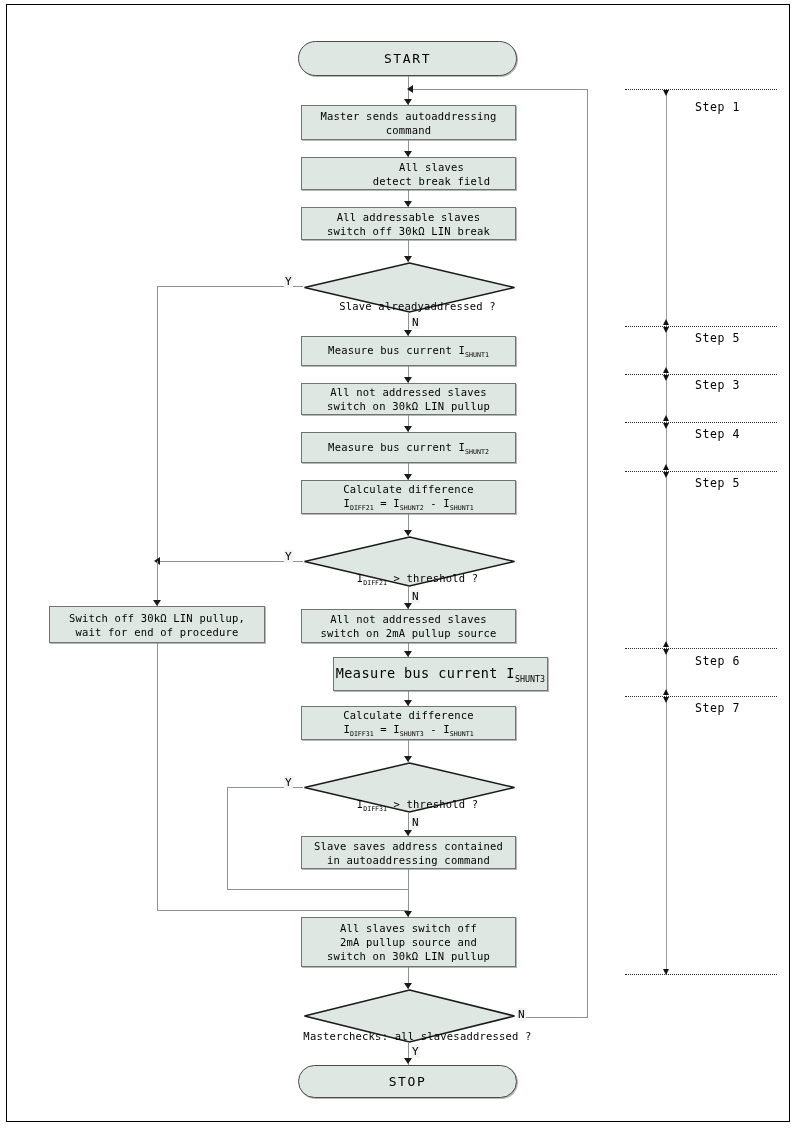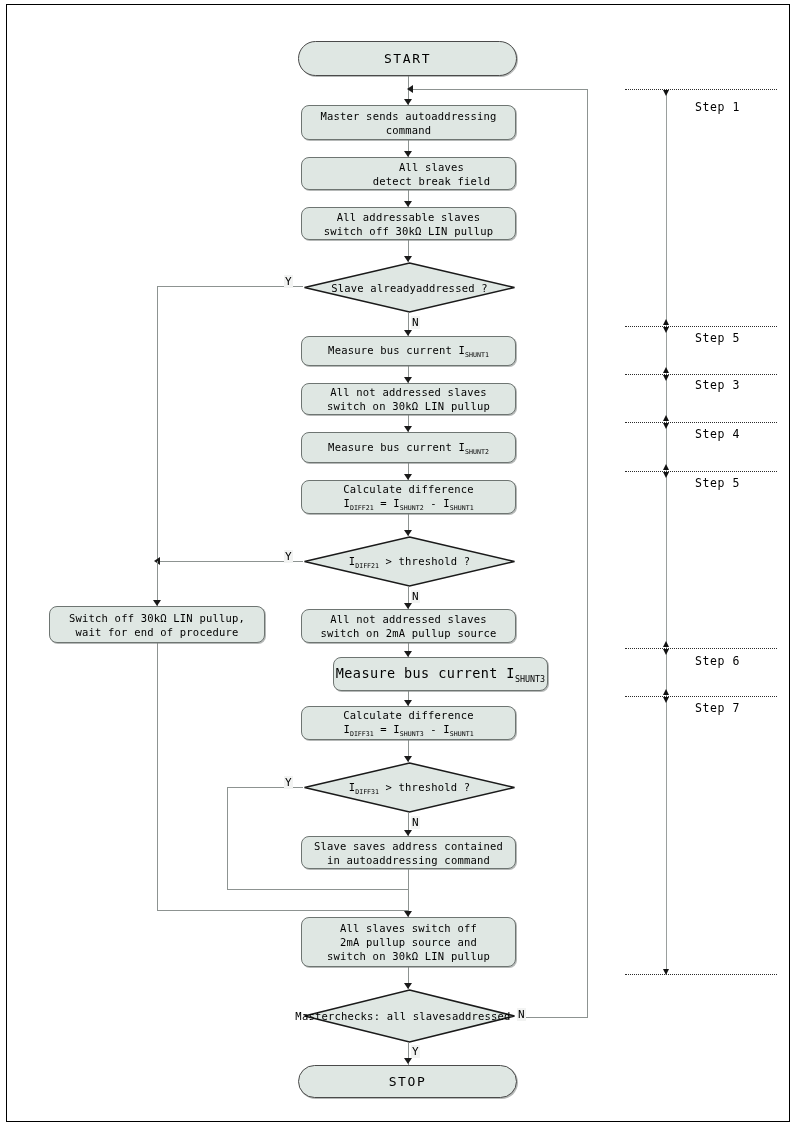--- a/index.html
+++ b/index.html
@@ -35,21 +35,20 @@
     display: flex;
     align-items: center;
     justify-content: center;
     text-align: center;
     color: #000000;
     font-family: "DejaVu Sans Mono", monospace;
     font-size: 10.5px;
     line-height: 14px;
     letter-spacing: 0.2px;
     white-space: pre;
-    border-radius: 8px;
   }
   .proc {
     background: #dfe7e3;
     border: 1.5px solid #6e7572;
     box-shadow: 1px 1px 0 0 rgba(120,125,123,0.55);
   }
   .terminal {
     background: #dfe7e3;
     border: 1.5px solid #4a4a4a;
     border-radius: 22px;
@@ -68,26 +67,26 @@
     position: absolute;
   }
   .diamond svg {
     position: absolute;
     left: 0;
     top: 0;
     display: block;
   }
   .diamond .dlabel {
     position: absolute;
-    left: 0;
+    left: 8px;
     top: 0;
     width: 100%;
     height: 100%;
     display: flex;
-    align-items: center;
+    align-items: flex-end;
     justify-content: center;
     text-align: center;
     font-family: "DejaVu Sans Mono", monospace;
     font-size: 10.5px;
     line-height: 14px;
     letter-spacing: 0.2px;
     white-space: pre;
     color: #000;
   }
 
@@ -253,21 +252,21 @@
 
     <div class="node proc" style="left:294px; top:100px; width:215px; height:35px;">
       <span><span>Master sends autoaddressing</span><br><span>command</span></span>
     </div>
 
     <div class="node proc" style="left:294px; top:152px; width:215px; height:33px;padding-left:46px;">
       <span><span>All slaves</span><br><span>detect break field</span></span>
     </div>
 
     <div class="node proc" style="left:294px; top:202px; width:215px; height:33px;">
-      <span><span>All addressable slaves</span><br><span>switch off 30kΩ LIN pullup</span></span>
+      <span><span>All addressable slaves</span><br><span>switch off 30kΩ LIN break</span></span>
     </div>
 
     <div class="diamond" style="left:296px; top:257px; width:213px; height:51px;">
       <svg width="213" height="51" viewBox="0 0 213 51">
         <polygon points="106.5,1 211.5,25.5 106.5,50 1.5,25.5" fill="#dfe7e3" stroke="#1a1a1a" stroke-width="1.6"></polygon>
       </svg>
       <div class="dlabel"><span>Slave already</span><br><span>addressed ?</span></div>
     </div>
 
     <div class="node proc" style="left:294px; top:331px; width:215px; height:30px;">

